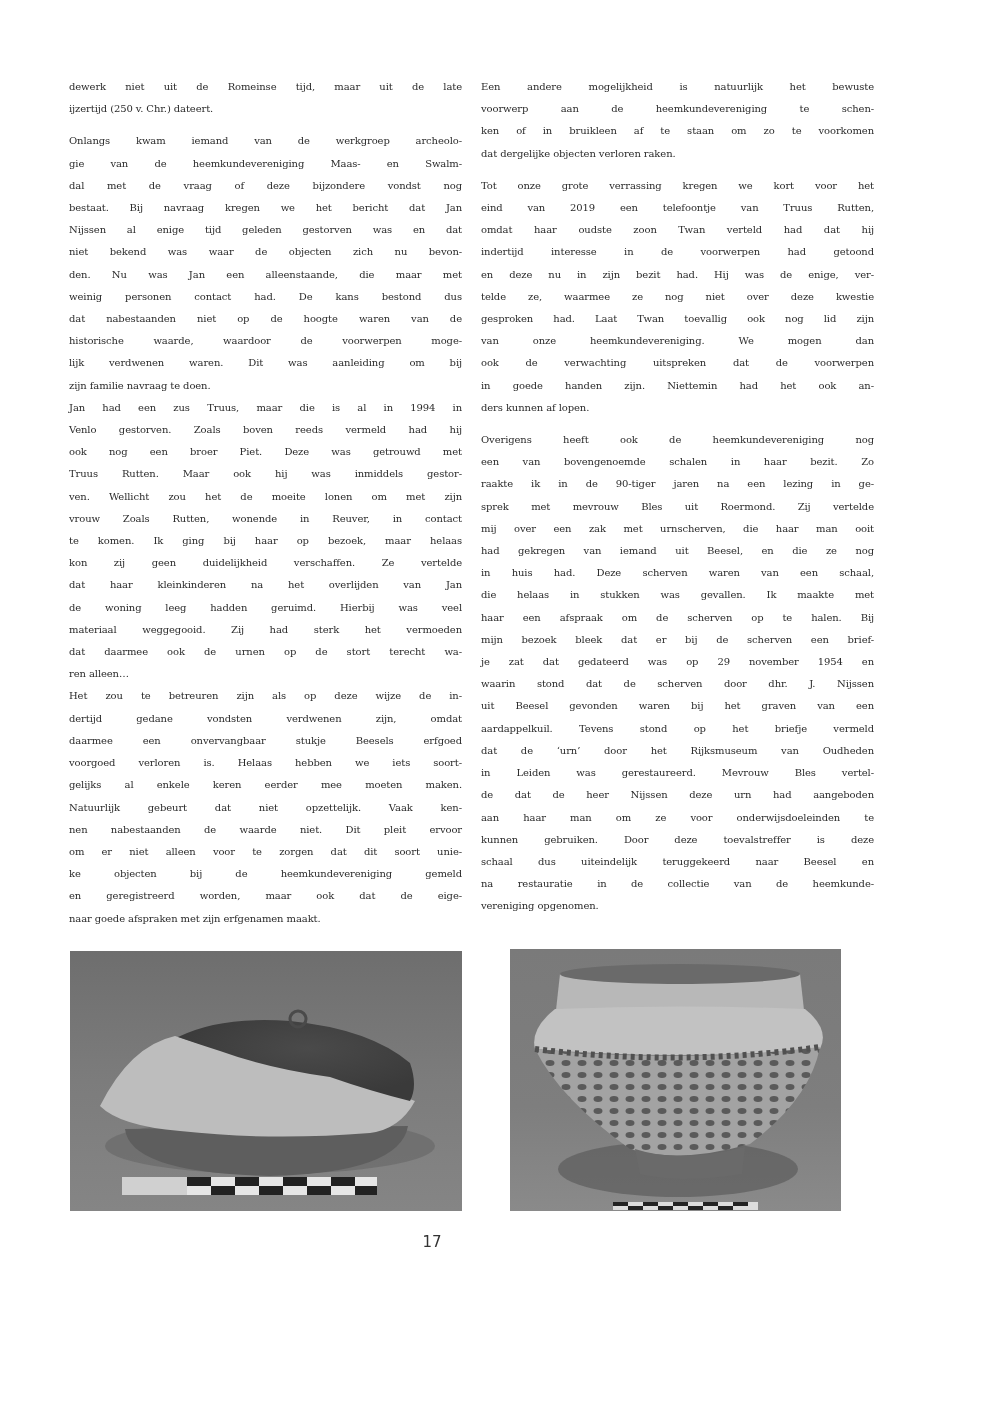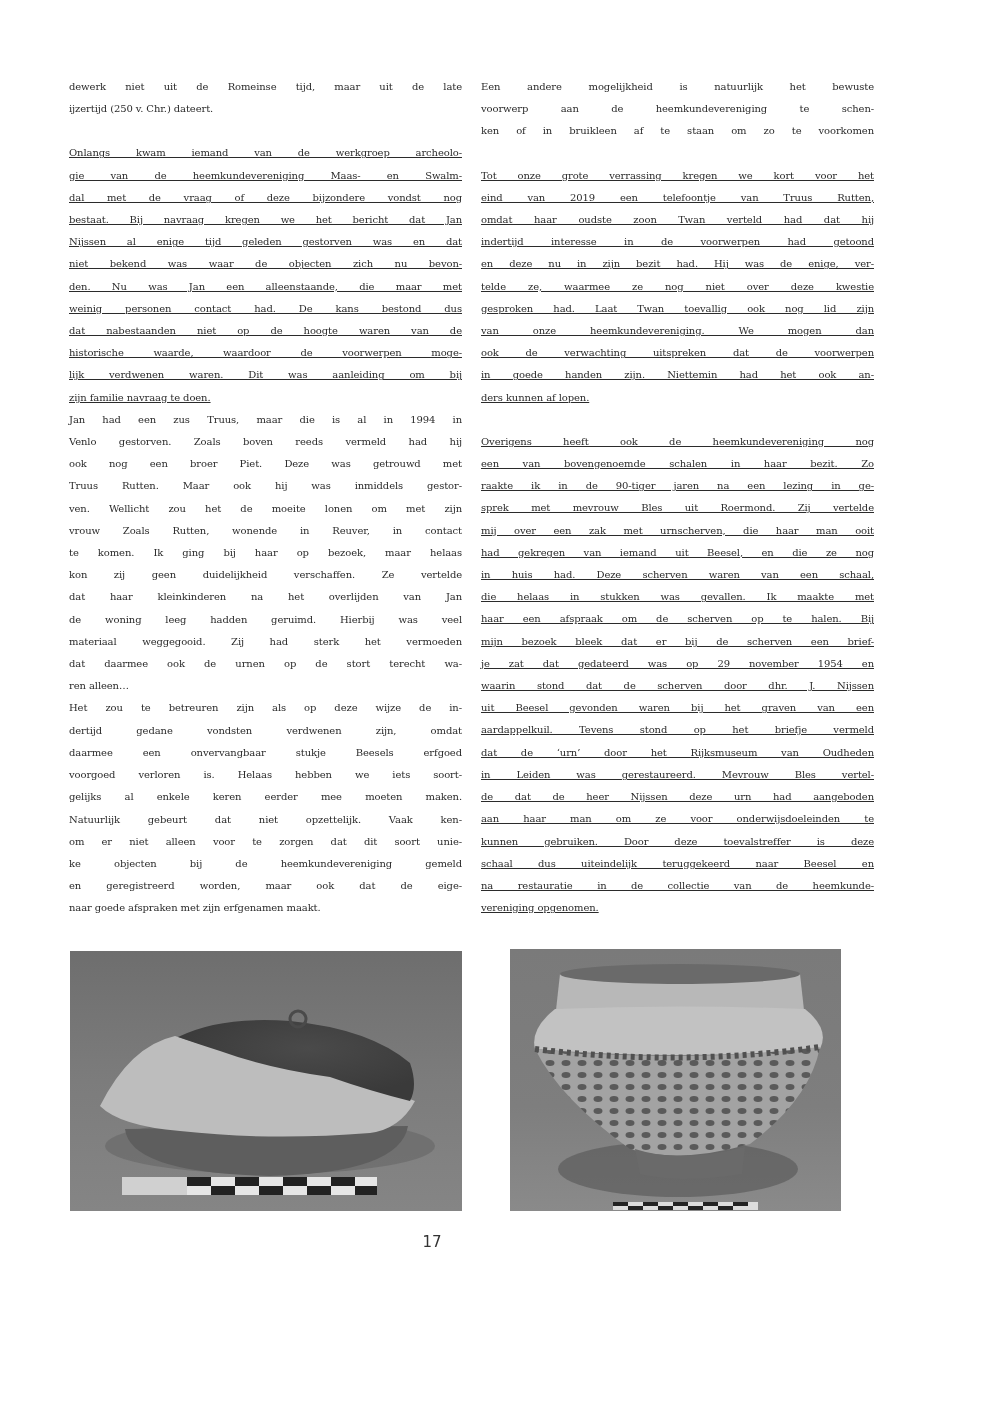--- a/index.html
+++ b/index.html
@@ -7,21 +7,21 @@
   .page { position: absolute; left: 0; top: 0; width: 1000px; height: 1415px; background: #fff; }
   .col {
     position: absolute; top: 76px; width: 393px;
     font-family: "DejaVu Serif", "Liberation Serif", serif;
     font-size: 10px; line-height: 22.2px; color: #2b2b2b;
     text-align: justify; letter-spacing: -0.1px; word-spacing: 0px;
   }
   .col-left { left: 69px; }
   .col-right { left: 481px; }
   .para { margin: 0; }
-  .para.gap { margin-top: 22px; text-decoration: underline; }
+  .para.gap { margin-top: 10px; }
   .para span.line { display: block; text-align: justify; text-align-last: justify; white-space: nowrap; }
   .para span.line.last { text-align-last: left; }
   .photo {
     position: absolute; overflow: hidden; background: #7a7a7a;
   }
   .photo svg { display: block; width: 100%; height: 100%; }
   .photo-1 { left: 70px; top: 951px; width: 392px; height: 260px; }
   .photo-2 { left: 510px; top: 949px; width: 331px; height: 262px; }
   .page-number {
     position: absolute; left: 0; width: 864px; top: 1233px; text-align: center;
@@ -67,31 +67,33 @@
         <span class="line">dat daarmee ook de urnen op de stort terecht wa-</span>
         <span class="line last">ren alleen…</span>
       </p>
       <p class="para">
         <span class="line">Het zou te betreuren zijn als op deze wijze de in-</span>
         <span class="line">dertijd gedane vondsten verdwenen zijn, omdat</span>
         <span class="line">daarmee een onvervangbaar stukje Beesels erfgoed</span>
         <span class="line">voorgoed verloren is. Helaas hebben we iets soort-</span>
         <span class="line">gelijks al enkele keren eerder mee moeten maken.</span>
         <span class="line">Natuurlijk gebeurt dat niet opzettelijk. Vaak ken-</span>
+        <span class="line">nen nabestaanden de waarde niet. Dit pleit ervoor</span>
         <span class="line">om er niet alleen voor te zorgen dat dit soort unie-</span>
         <span class="line">ke objecten bij de heemkundevereniging gemeld</span>
         <span class="line">en geregistreerd worden, maar ook dat de eige-</span>
         <span class="line last">naar goede afspraken met zijn erfgenamen maakt.</span>
       </p>
     </div>
   <div class="col col-right" id="col-right">
       <p class="para">
         <span class="line">Een andere mogelijkheid is natuurlijk het bewuste</span>
         <span class="line">voorwerp aan de heemkundevereniging te schen-</span>
         <span class="line">ken of in bruikleen af te staan om zo te voorkomen</span>
+        <span class="line last">dat dergelijke objecten verloren raken.</span>
       </p>
       <p class="para gap">
         <span class="line">Tot onze grote verrassing kregen we kort voor het</span>
         <span class="line">eind van 2019 een telefoontje van Truus Rutten,</span>
         <span class="line">omdat haar oudste zoon Twan verteld had dat hij</span>
         <span class="line">indertijd interesse in de voorwerpen had getoond</span>
         <span class="line">en deze nu in zijn bezit had. Hij was de enige, ver-</span>
         <span class="line">telde ze, waarmee ze nog niet over deze kwestie</span>
         <span class="line">gesproken had. Laat Twan toevallig ook nog lid zijn</span>
         <span class="line">van onze heemkundevereniging. We mogen dan</span>

